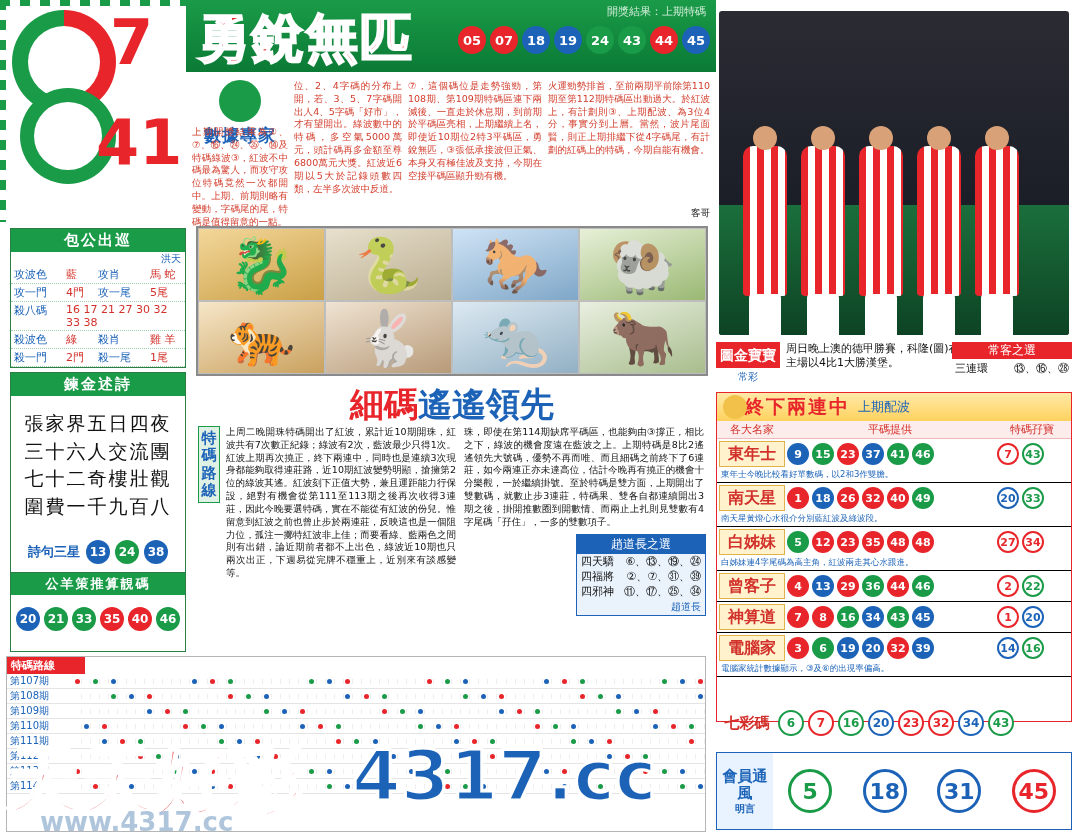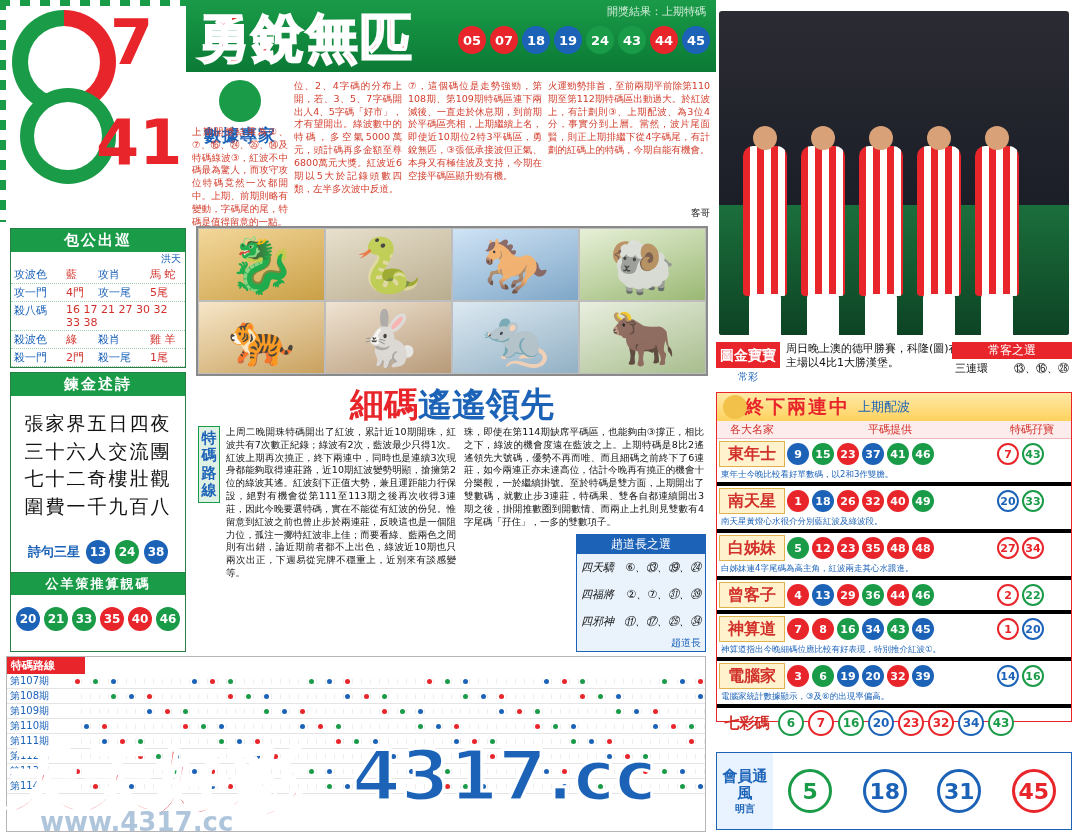--- a/index.html
+++ b/index.html
@@ -81,21 +81,21 @@
   .xm{left:196px;top:382px;width:512px;height:268px;background:#fff;}
   .xm-title{font-size:34px;font-weight:bold;text-align:center;}
   .xm-title .a{color:#e8252a;}
   .xm-title .b{color:#1c63b8;}
   .xm-col{position:absolute;font-size:9.5px;line-height:1.35;color:#111;text-align:justify;}
   .xm-badge{position:absolute;left:2px;top:44px;width:22px;font-size:15px;font-weight:bold;color:#1c63b8;
     background:#dff0e4;border:1px solid #1a9b48;padding:3px 1px;text-align:center;line-height:1.15;}
 
   .xuan{position:absolute;right:2px;top:152px;width:130px;border:1px solid #1c63b8;background:#eaf3fc;}
   .xuan .hd{background:#1c63b8;color:#fff;font-size:12px;text-align:center;padding:1px 0;}
-  .xuan .r{display:flex;justify-content:space-between;font-size:11px;padding:6px 4px;color:#111;font-style:italic;}
+  .xuan .r{display:flex;justify-content:space-between;font-size:11px;padding:0 4px;color:#111;}
 
   
   .chartbox{left:6px;top:656px;width:700px;height:176px;background:#fff;border:1px solid #b5b5b5;}
   .chart-hd{background:#e8252a;color:#fff;font-size:11px;font-weight:bold;padding:1px 4px;width:78px;}
   .chart-row{display:flex;align-items:center;height:15px;border-bottom:1px solid #e4e4e4;}
   .chart-row .lbl{width:66px;font-size:10px;color:#1c63b8;padding-left:3px;flex:none;}
   .chart-row .cells{flex:1;display:flex;}
   .dot{width:5px;height:5px;border-radius:50%;margin:auto;}
 
   
@@ -121,21 +121,21 @@
   .cap .txt{position:absolute;left:70px;top:0;font-size:11px;color:#111;line-height:1.3;width:180px;}
   .cap .right{position:absolute;right:0;top:0;width:120px;}
   .cap .right .hd{background:#e8252a;color:#fff;font-size:12px;text-align:center;}
 
   .liuhe{left:716px;top:392px;width:356px;height:330px;border:1px solid #e8252a;background:#fff;}
   .lh-hd{background:linear-gradient(#ffe9a8,#ffd25e);height:28px;display:flex;align-items:center;padding-left:28px;}
   .lh-hd .t{color:#e8252a;font-size:19px;font-weight:bold;letter-spacing:2px;}
   .lh-hd .s{color:#1c63b8;font-size:13px;margin-left:8px;}
   .lh-sub{display:flex;font-size:11px;color:#d2302a;background:#fdecec;border-bottom:1px solid #f0b9b9;}
   .lh-sub div{text-align:center;padding:1px 0;}
-  .lh-row{border-bottom:4px solid #000000;}
+  .lh-row{border-bottom:1px solid #000000;}
   .lh-row .main{display:flex;align-items:center;height:30px;}
   .lh-name{width:66px;flex:none;text-align:center;font-size:16px;font-weight:bold;color:#d2302a;
      background:#fff2cc;border:1px solid #e0b24a;margin:1px 2px;line-height:24px;}
   .lh-nums{flex:1;display:flex;gap:3px;align-items:center;}
   .lh-nums .ball{width:22px;height:22px;font-size:11px;}
   .lh-extra{width:74px;flex:none;display:flex;gap:3px;}
   .lh-extra .ball{width:22px;height:22px;font-size:11px;}
   .lh-note{font-size:8.5px;color:#1c63b8;padding:0 4px 1px 4px;}
 
   .bot-strip{left:716px;top:700px;width:356px;height:46px;display:flex;align-items:center;}
@@ -1314,21 +1314,20 @@
               <span class="ball green">16</span>
               <span class="ball blue">34</span>
               <span class="ball green">43</span>
               <span class="ball blue">45</span>
             </div>
             <div class="lh-extra">
               <span class="ball w-red">1</span>
               <span class="ball w-blue">20</span>
             </div>
           </div>
-          <div class="lh-note">神算道指出今晚細碼位應比較有好表現，特別推介紅波①。</div>
         </div>
         <div class="lh-row">
           <div class="main">
             <div class="lh-name">電腦家</div>
             <div class="lh-nums">
               <span class="ball red">3</span>
               <span class="ball green">6</span>
               <span class="ball blue">19</span>
               <span class="ball blue">20</span>
               <span class="ball red">32</span>

